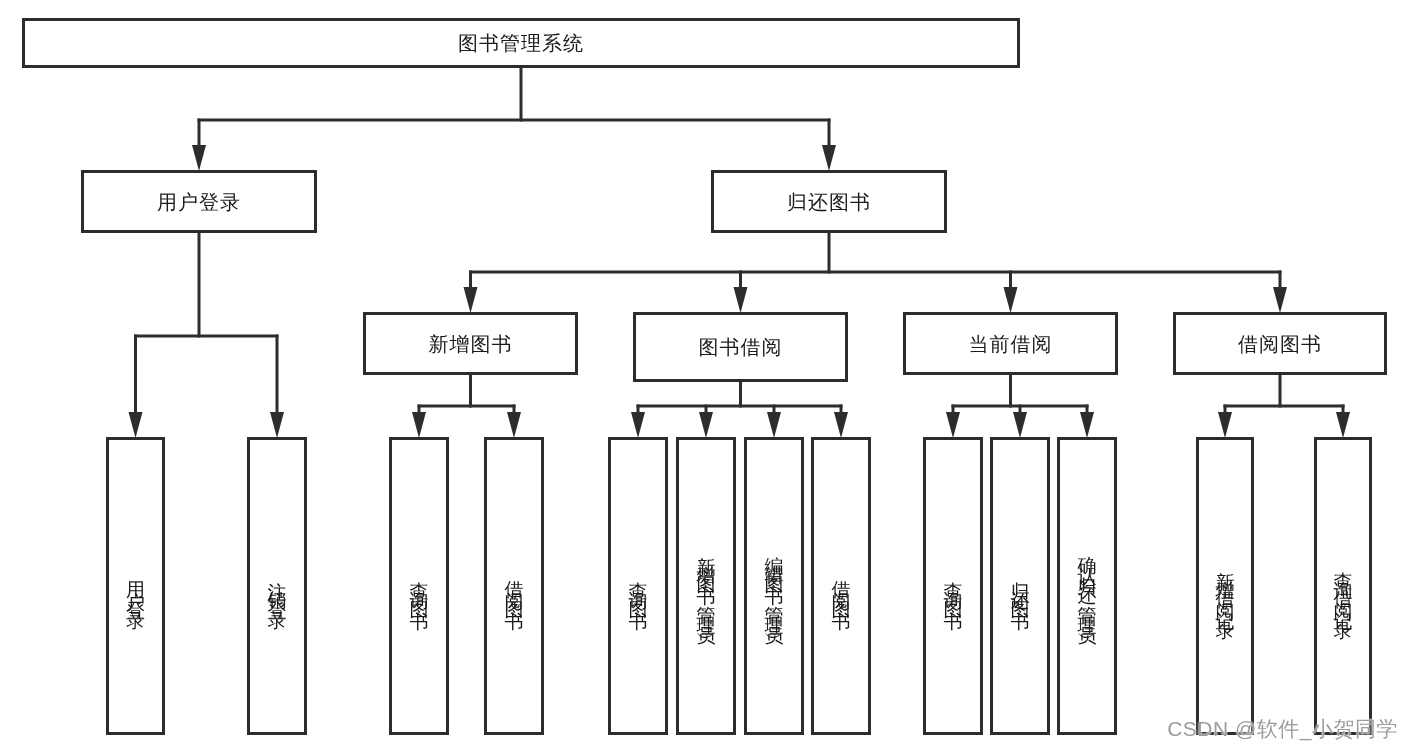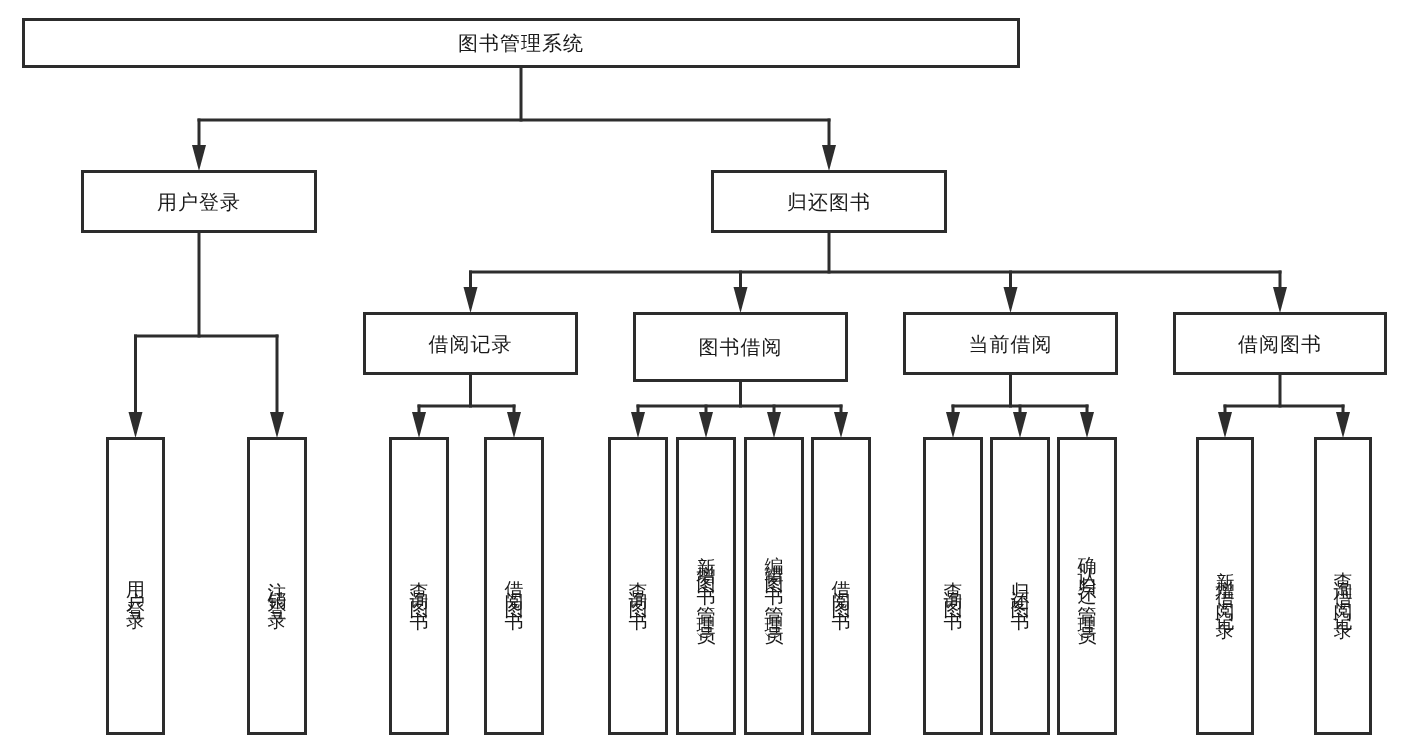--- a/index.html
+++ b/index.html
@@ -102,31 +102,32 @@
       <line x1="1225" y1="406" x2="1343" y2="406" stroke="#2d2d2d" stroke-width="3" stroke-linecap="square"></line>
       <line x1="1225" y1="406" x2="1225" y2="420" stroke="#2d2d2d" stroke-width="3" stroke-linecap="square"></line>
       <polygon points="1218,412 1232,412 1225,438" fill="#2d2d2d"></polygon>
       <line x1="1343" y1="406" x2="1343" y2="420" stroke="#2d2d2d" stroke-width="3" stroke-linecap="square"></line>
       <polygon points="1336,412 1350,412 1343,438" fill="#2d2d2d"></polygon>
     </svg>
   <div id="nodes">
       <div class="node hbox" style="left: 22px; top: 18px; width: 998px; height: 50px;">图书管理系统</div>
       <div class="node hbox" style="left: 81px; top: 170px; width: 236px; height: 63px;">用户登录</div>
       <div class="node hbox" style="left: 711px; top: 170px; width: 236px; height: 63px;">归还图书</div>
-      <div class="node hbox" style="left: 363px; top: 312px; width: 215px; height: 63px;">借阅记录</div>
+      <div class="node hbox" style="left: 363px; top: 312px; width: 215px; height: 63px;">新增图书</div>
       <div class="node hbox" style="left: 633px; top: 312px; width: 215px; height: 70px;">图书借阅</div>
       <div class="node hbox" style="left: 903px; top: 312px; width: 215px; height: 63px;">当前借阅</div>
       <div class="node hbox" style="left: 1173px; top: 312px; width: 214px; height: 63px;">借阅图书</div>
       <div class="node vbox" style="left: 106px; top: 437px; width: 59px; height: 298px;">用户登录</div>
       <div class="node vbox" style="left: 247px; top: 437px; width: 60px; height: 298px;">注销登录</div>
       <div class="node vbox" style="left: 389px; top: 437px; width: 60px; height: 298px;">查询图书</div>
       <div class="node vbox" style="left: 484px; top: 437px; width: 60px; height: 298px;">借阅图书</div>
       <div class="node vbox" style="left: 608px; top: 437px; width: 60px; height: 298px;">查询图书</div>
       <div class="node vbox" style="left: 676px; top: 437px; width: 60px; height: 298px;">新增图书（管理员）</div>
       <div class="node vbox" style="left: 744px; top: 437px; width: 60px; height: 298px;">编辑图书（管理员）</div>
       <div class="node vbox" style="left: 811px; top: 437px; width: 60px; height: 298px;">借阅图书</div>
       <div class="node vbox" style="left: 923px; top: 437px; width: 60px; height: 298px;">查询图书</div>
       <div class="node vbox" style="left: 990px; top: 437px; width: 60px; height: 298px;">归还图书</div>
       <div class="node vbox" style="left: 1057px; top: 437px; width: 60px; height: 298px;">确认归还（管理员）</div>
       <div class="node vbox" style="left: 1196px; top: 437px; width: 58px; height: 298px;">新增借阅记录</div>
       <div class="node vbox" style="left: 1314px; top: 437px; width: 58px; height: 298px;">查询借阅记录</div>
     </div>
+  <div class="watermark">CSDN @软件_小贺同学</div>
 </div>
 
 </body></html>

